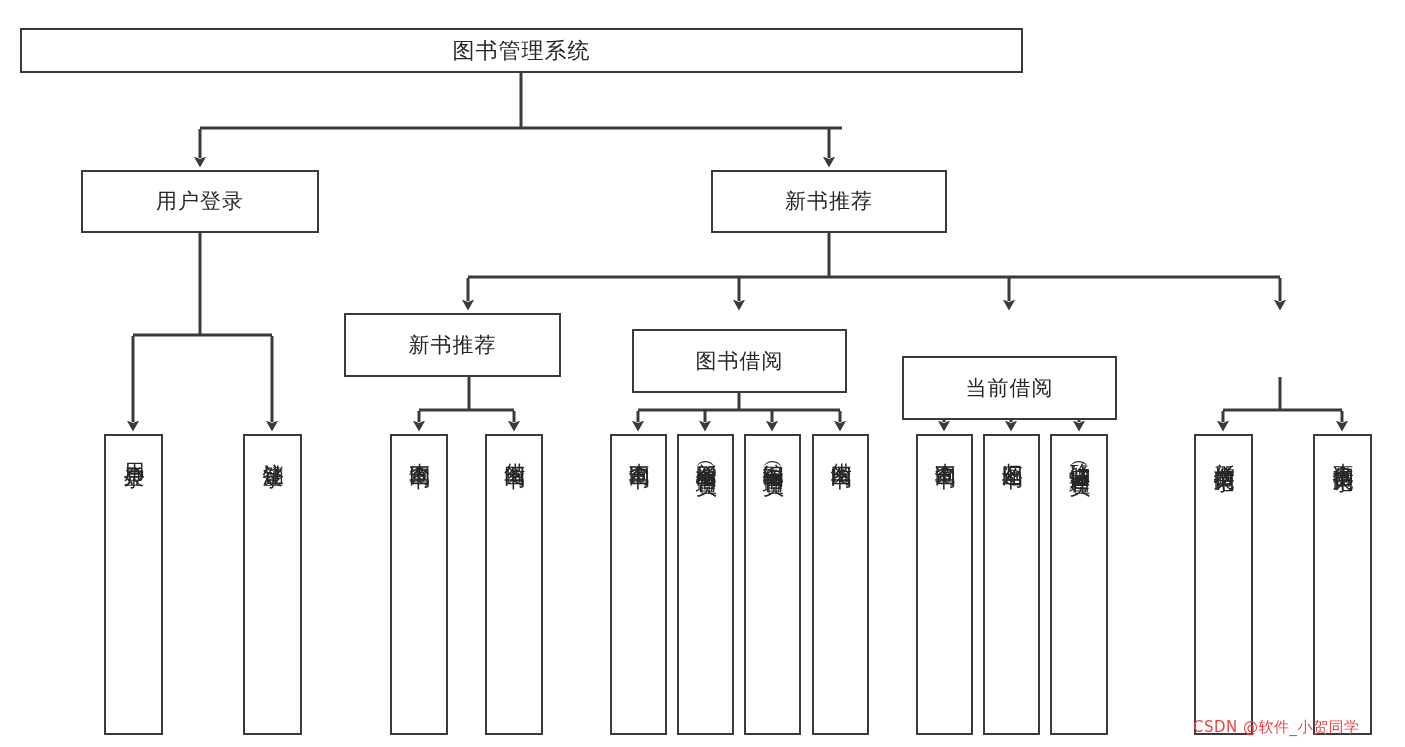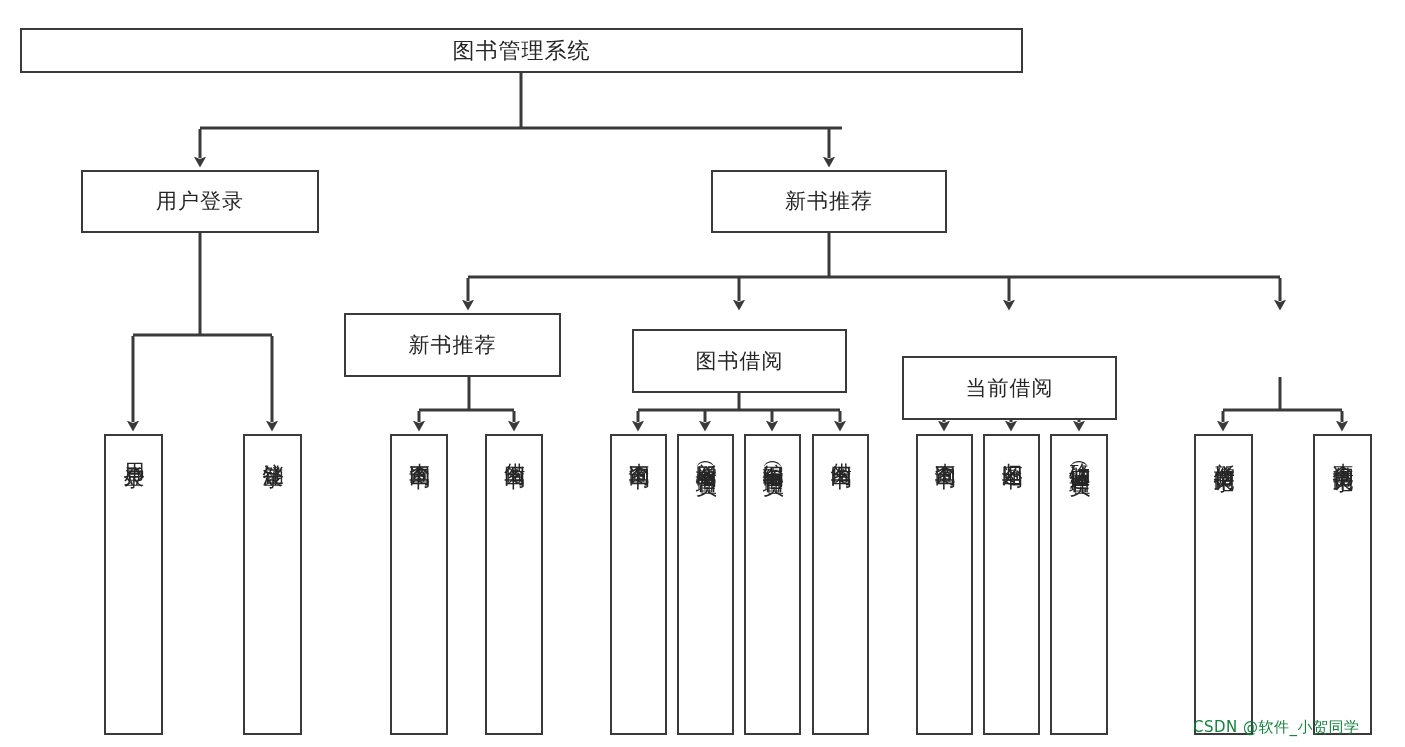--- a/index.html
+++ b/index.html
@@ -55,21 +55,21 @@
     line-height: 1.32;
     letter-spacing: 2px;
     white-space: nowrap;
   }
   .node.root {
     font-size: 22px;
   }
   .watermark {
     position: absolute;
     font-size: 15px;
-    color: #15803d;
+    color: #ef4444;
     white-space: nowrap;
     letter-spacing: 0.5px;
   }
 </style>
 </head>
 <body>
 
 <div id="canvas">
 
   <svg id="wires" viewBox="0 0 1405 747" width="1405" height="747">

